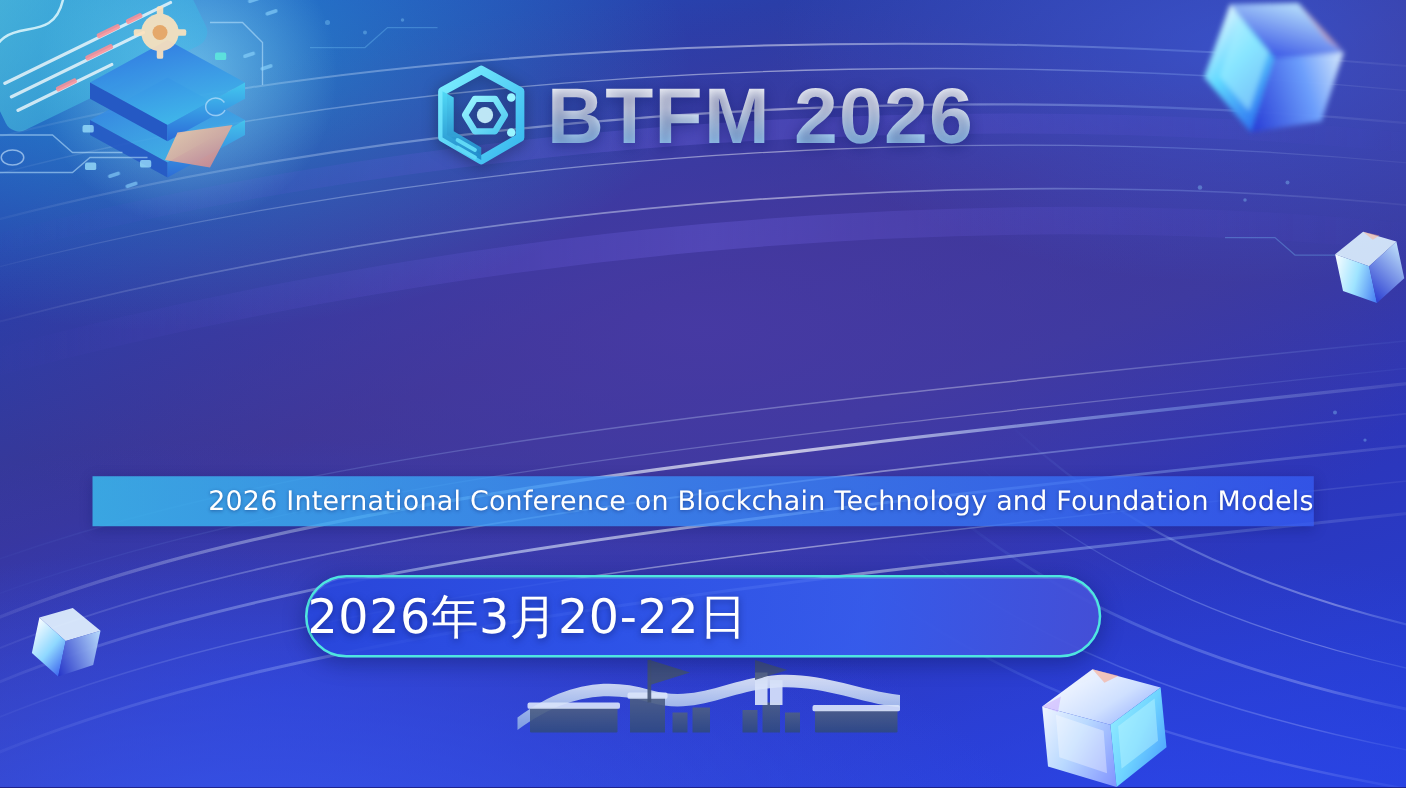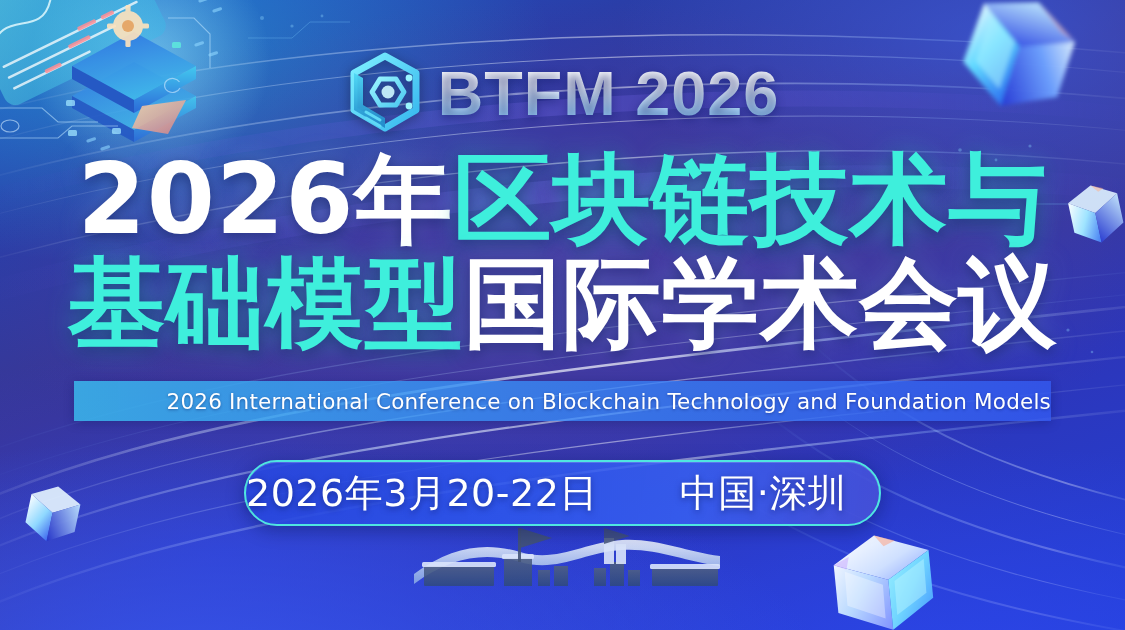--- a/index.html
+++ b/index.html
@@ -52,21 +52,21 @@
     background:linear-gradient(90deg,rgba(58,190,240,.82) 0%,rgba(56,140,245,.80) 45%,rgba(52,90,240,.80) 100%);
     display:flex;align-items:center;justify-content:flex-end;
     box-shadow:0 2px 10px rgba(10,20,90,.3);}
   .band span{color:#fff;font-size:21.5px;letter-spacing:.2px;white-space:nowrap;
     font-family:"DejaVu Sans","Liberation Sans",sans-serif;text-shadow:0 1px 3px rgba(10,25,90,.45);}
 
   
   .pill{position:absolute;left:244px;top:460px;width:637px;height:66px;border-radius:33px;
     border:2.5px solid #4fe6e0;
     background:linear-gradient(100deg,rgba(40,70,220,.92) 0%,rgba(45,85,235,.90) 40%,rgba(55,95,240,.88) 70%,rgba(70,80,215,.92) 100%);
-    display:flex;align-items:center;justify-content:flex-start;gap:82px;
+    display:flex;align-items:center;justify-content:space-between;gap:82px;
     box-shadow:0 4px 18px rgba(8,18,80,.40),inset 0 1px 0 rgba(255,255,255,.18);}
   .pill span{color:#fff;font-size:38px;letter-spacing:.5px;white-space:nowrap;
     font-family:"DejaVu Sans","Liberation Sans",sans-serif;text-shadow:0 2px 6px rgba(8,18,80,.5);}
 
   
   .skyline{position:absolute;left:408px;bottom:28px;width:320px;height:80px;opacity:.92;}
 </style>
 </head>
 <body>
 
@@ -418,27 +418,22 @@
 
         <g stroke="#5fd9f6" stroke-width="3" fill="none" stroke-linecap="round">
           <path d="M20,60 L34,68"></path>
             <path d="M20,66 L34,74"></path>
         </g>
       </svg>
     </span>
     <span class="brandtext">BTFM 2026</span>
   </div>
 
-  <div class="title">
-    <div class="tline"><span class="tw">2026年</span><span class="tc">区块链技术与</span></div>
-    <div class="tline"><span class="tc">基础模型</span><span class="tw">国际学术会议</span></div>
-  </div>
 
   <div class="band">
     <span>2026 International Conference on Blockchain Technology and Foundation Models</span>
   </div>
 
   <div class="pill">
     <span>2026年3月20-22日</span>
-    <span>中国·深圳</span>
   </div>
 
 </div>
 
 </body></html>

